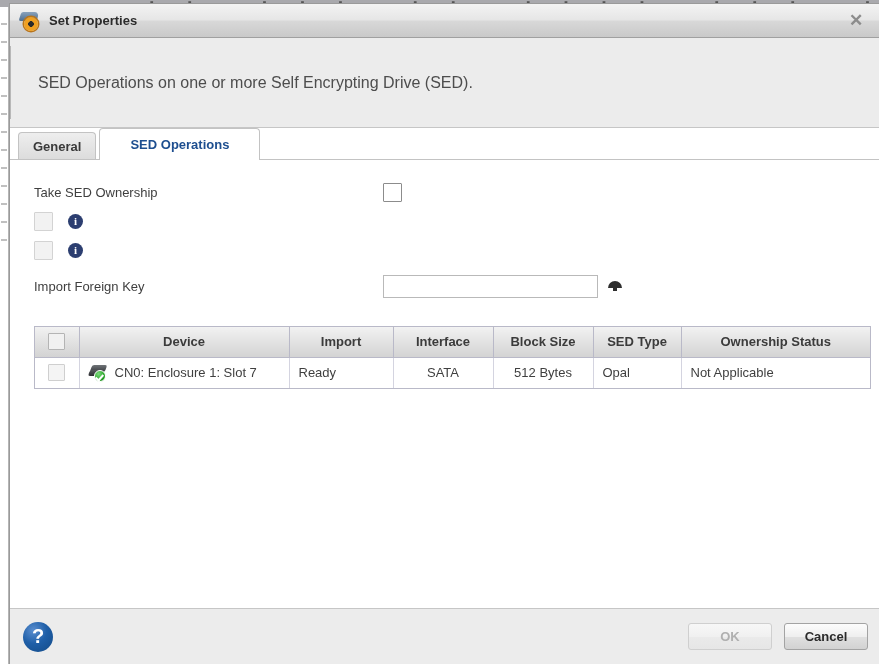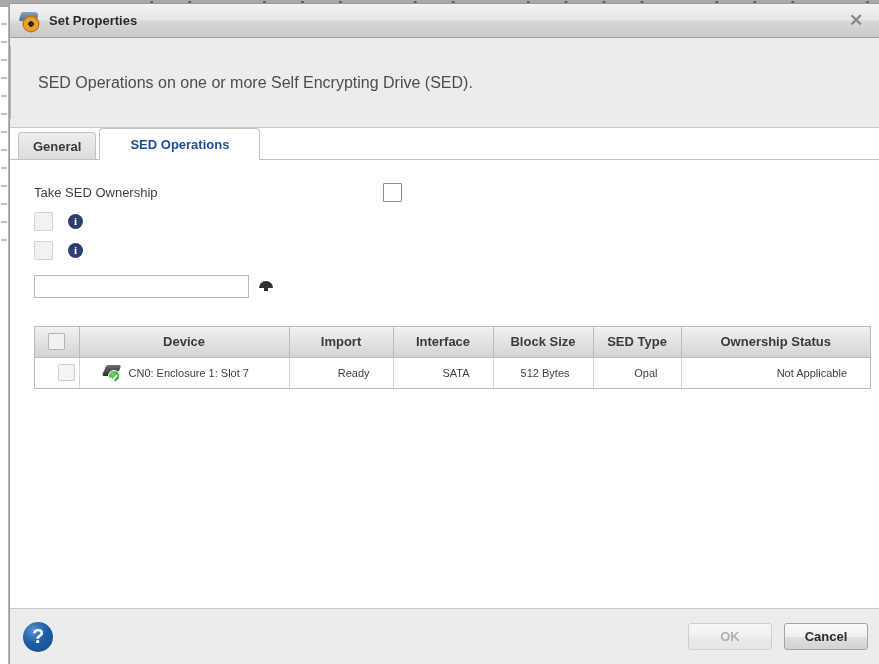--- a/index.html
+++ b/index.html
@@ -345,27 +345,26 @@
     color: #3b3b3b;
     text-align: center;
     padding: 0;
     box-sizing: border-box;
   }
   table.grid th:last-child { border-right: none; }
   table.grid td {
     height: 31px;
     border-right: 1px solid #d4d4e0;
     border-bottom: 1px solid #d4d4e0;
-    font-size: 11px;
+    font-size: 13px;
     color: #3f3f3f;
-    padding: 0 23px;
+    padding: 0 9px;
     box-sizing: border-box;
     white-space: nowrap;
     overflow: hidden;
-    text-align: right;
   }
   table.grid td:last-child { border-right: none; }
   table.grid tr.alt td { background: #f5f5fb; }
   table.grid tr:last-child td { border-bottom: none; }
   .col-check { width: 44px; }
   .col-device { width: 210px; }
   .col-state { width: 104px; }
   .col-interface { width: 100px; }
   .col-block { width: 100px; }
   .col-sed { width: 88px; }
@@ -533,20 +532,21 @@
       </div>
 
       <div class="form-row">
         <div class="cb-slot">
           <div class="cb disabled"></div>
         </div>
         <div class="info-icon">i</div>
       </div>
 
       <div class="form-row key-row">
+        <div class="form-label">Import Foreign Key</div>
         <input class="key-input" type="text" placeholder="" style="">
         <div class="key-eye">
           <span class="dome"></span>
           <span class="stem"></span>
         </div>
       </div>
 
     </div>
 
     <div class="table-wrap">

